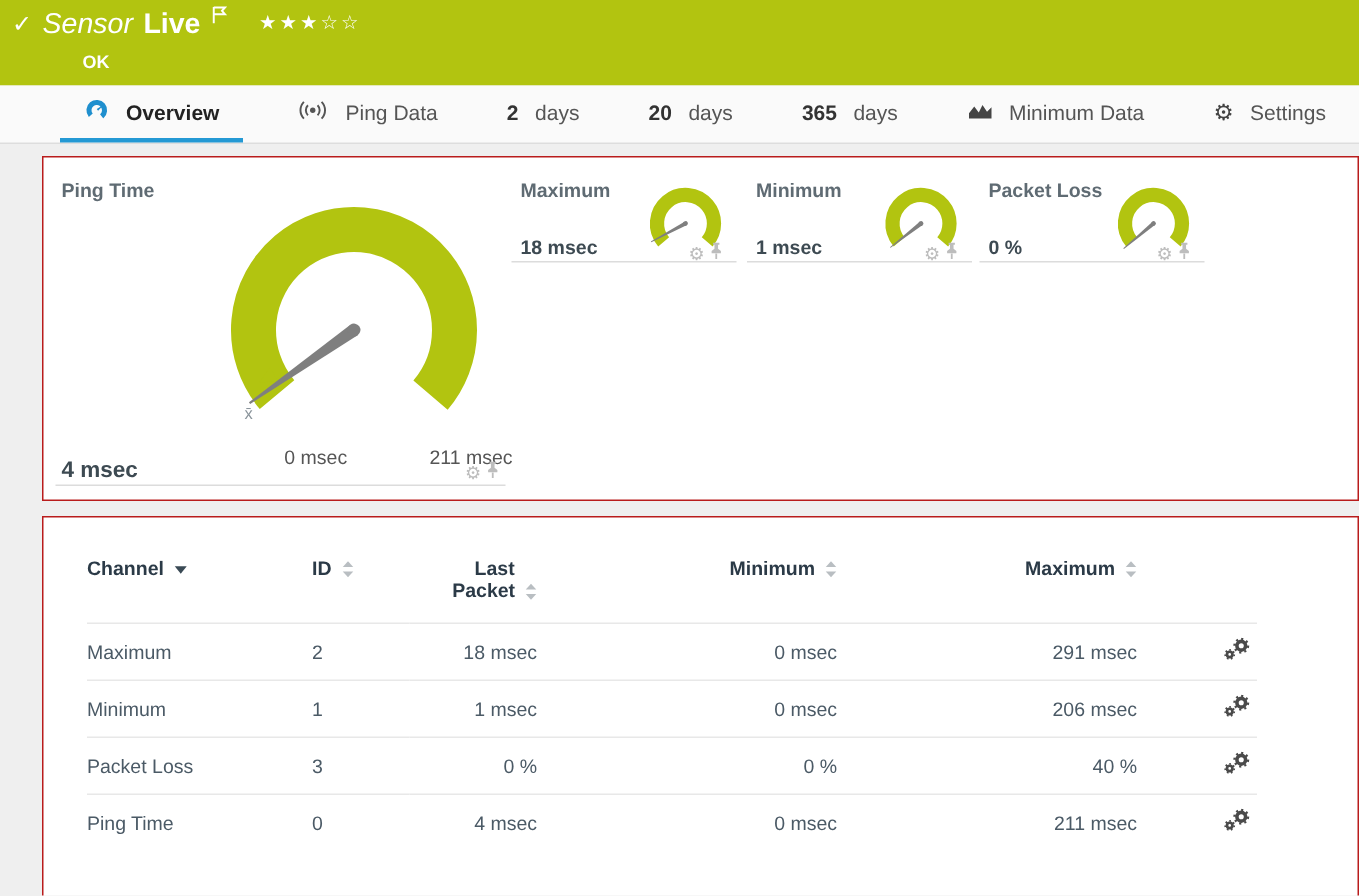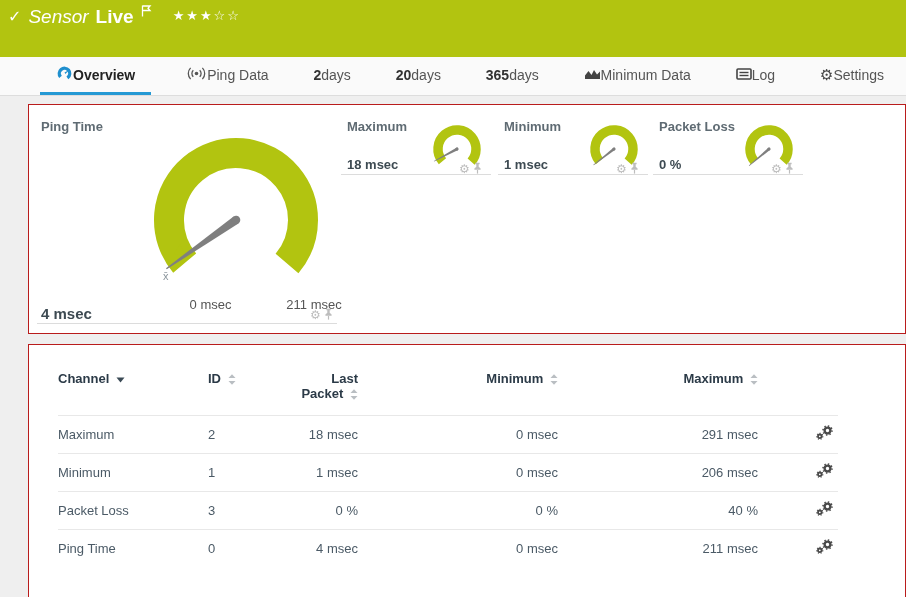--- a/index.html
+++ b/index.html
@@ -13,21 +13,21 @@
   .sensor-word { font-style:italic; font-size:19px; }
   .sensor-name { font-weight:bold; font-size:19px; }
   .flag-icon { margin-top:-10px; }
   .stars { font-size:13px; letter-spacing:2px; margin-left:14px; margin-top:-4px; }
   .status-ok { font-weight:bold; font-size:12px; margin:6px 0 0 47px; }
 
   
   .tabs { height:39px; background:#fafafa; border-bottom:1px solid #ddd;
     display:flex; align-items:stretch; justify-content:space-between;
     padding:0 12px 0 40px; }
-  .tab { display:flex; align-items:center; gap:0; font-size:14px; color:#555;
+  .tab { display:flex; align-items:center; gap:11px; font-size:14px; color:#555;
     border-bottom:3px solid transparent; padding:0 10px; cursor:pointer; white-space:nowrap; }
   .tab .num { font-weight:bold; color:#333; }
   .tab.active { color:#222; border-bottom-color:#2499d4; font-weight:bold; padding:0 16px; }
   .gear-glyph { font-family:"DejaVu Sans",sans-serif; }
 
   
   .content { padding:8px 0 0 28px; }
   .panel { background:#fff; border:1px solid #b91c1c; }
   .panel-gauges { position:relative; height:230px; margin-bottom:10px; }
   .panel-table { height:262px; padding:20px 28px 0 29px; }
@@ -67,39 +67,40 @@
   .channels td { font-size:13px; color:#4b5a66; padding:9px 0; border-top:1px solid #e8e8e8; }
   .channels thead th { border-bottom:0; }
   .col-channel { width:150px; text-align:left;margin-top:18px; }
   .col-id { width:65px; text-align:left; }
   .col-last { width:85px; text-align:right; }
   .col-min { width:200px; text-align:right; }
   .col-max { width:200px; text-align:right; }
   .col-gear { width:80px; text-align:right; }
   .sort-icon { display:inline-block; vertical-align:middle; margin-left:3px; line-height:0; }
   .sort-icon svg { display:block; }
-  .hdr-2line { display:inline-block; }
+  .hdr-2line { display:inline-block; text-align:center; }
   td.cell-gear { padding-right:4px; }
 </style>
 </head>
 <body>
 
 <div class="topbar">
   <div class="title-row">
     <span class="check-icon">✓</span>
     <span class="sensor-word">Sensor</span>
     <span class="sensor-name">Live</span>
     <span class="flag-icon">
       <svg width="11" height="12" viewBox="0 0 11 12">
         <path d="M1.5 1 H9 L7 3.2 L9 5.5 H1.5" fill="none" stroke="#fff" stroke-width="1.3"></path>
         <line x1="1.5" y1="0.6" x2="1.5" y2="11.5" stroke="#fff" stroke-width="1.3"></line>
       </svg>
     </span>
     <span class="stars"><span>★★★</span><span>☆☆</span></span>
   </div>
+  <div class="status-ok">OK</div>
 </div>
 
 <div class="tabs">
   <div class="tab active">
     <span>
       <svg width="17" height="16" viewBox="0 0 17 16">
         <circle cx="8.5" cy="8.5" r="5.2" fill="none" stroke="#1f8fce" stroke-width="3.4" stroke-dasharray="24.5 33" transform="rotate(140 8.5 8.5)"></circle>
         <path d="M8.5 7.6 L13.4 4.7 L9.4 8.9 Z" fill="#1f8fce"></path>
       </svg>
     </span>
@@ -129,30 +130,20 @@
     <span class="num">365</span>
     <span>days</span>
   </div>
   <div class="tab">
     <span>
       <svg width="17" height="13" viewBox="0 0 17 13">
         <path d="M1 12 V8.5 L4.5 4 L7.5 8 L10 3 L13 7.5 L16 4.5 V12 Z" fill="#444"></path>
       </svg>
     </span>
     <span>Minimum Data</span>
-  </div>
-  <div class="tab">
-    <span>
-      <svg width="16" height="12" viewBox="0 0 16 12">
-        <rect x="1" y="1" width="14" height="10" rx="1" fill="none" stroke="#444" stroke-width="1.6"></rect>
-        <line x1="3.5" y1="4.5" x2="12.5" y2="4.5" stroke="#444" stroke-width="1.4"></line>
-        <line x1="3.5" y1="7.5" x2="12.5" y2="7.5" stroke="#444" stroke-width="1.4"></line>
-      </svg>
-    </span>
-    <span>Log</span>
   </div>
   <div class="tab">
     <span class="gear-glyph" style="font-size:15px;color:#444;">⚙</span>
     <span>Settings</span>
   </div>
 </div>
 
 <div class="content">
 
   <div class="panel panel-gauges">

